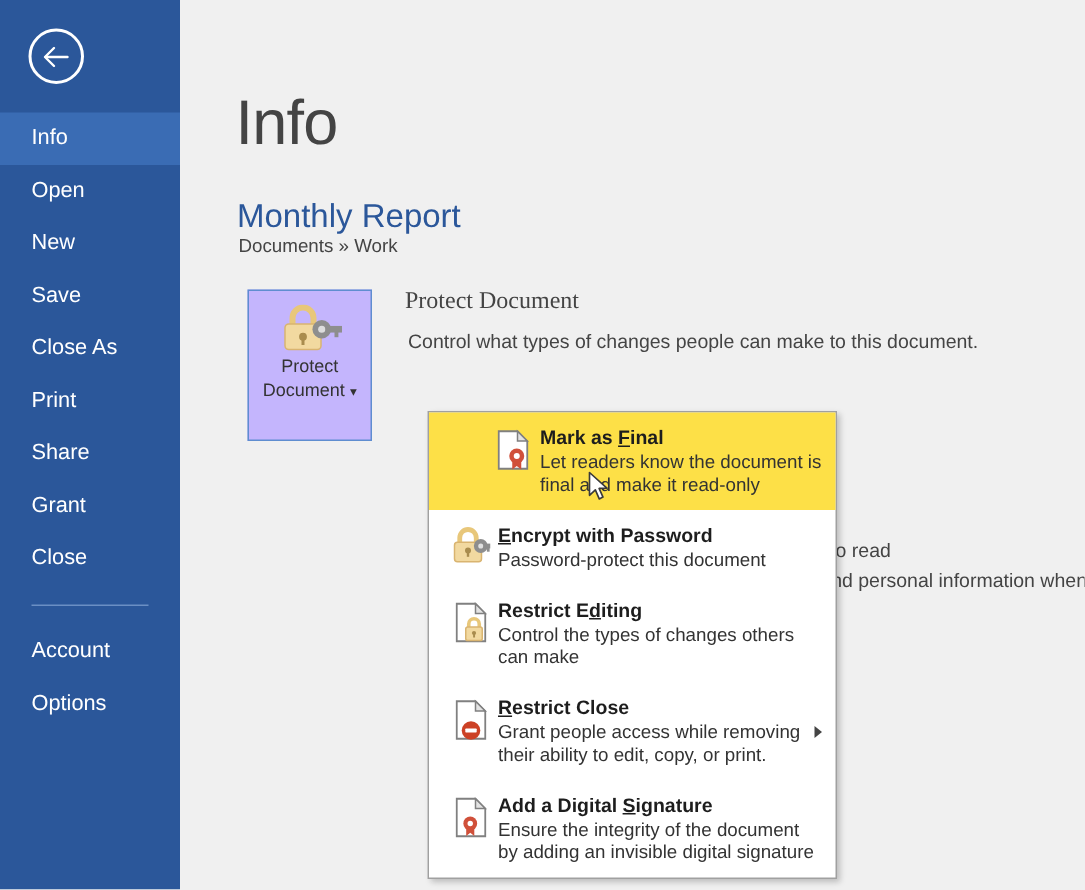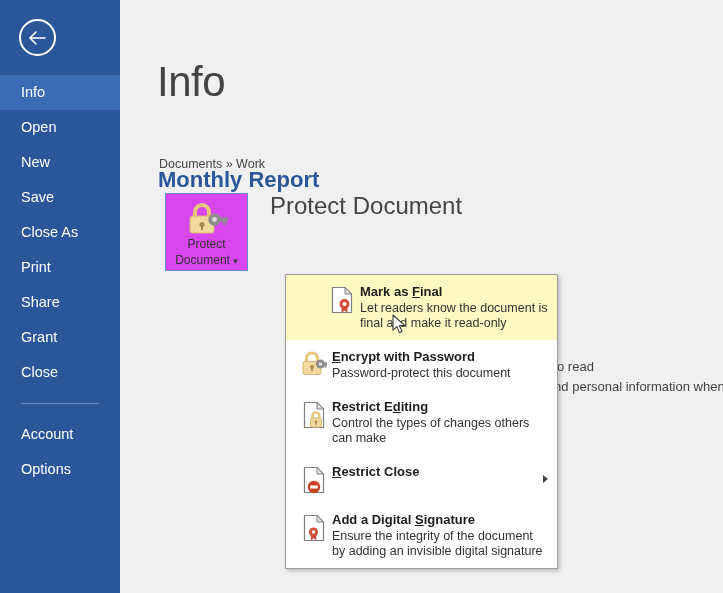--- a/index.html
+++ b/index.html
@@ -76,59 +76,59 @@
     font-size: 42px;
     font-weight: 300;
     color: #444444;
     letter-spacing: -0.5px;
   }
   #doc-title {
     position: absolute;
     left: 38px; top: 131px;
     font-size: 22px;
     color: #2b579a;
-    font-weight: 700;
-    margin-top: 36px;
+    font-weight: 400;
   }
   #breadcrumb {
     position: absolute;
     left: 39px; top: 157px;
     font-size: 12.5px;
     color: #444444;
   }
 
   
   #protect-button {
     position: absolute;
     left: 45px; top: 193px;
-    width: 83px; height: 78px;
-    background: #d946ef;
+    width: 83px; height: 101px;
+    background: #c4b5fd;
     border: 1px solid #5f8dd0;
     box-sizing: border-box;
     cursor: pointer;
     text-align: center;
   }
   #protect-icon-wrap {
     margin-top: 8px;
     height: 34px;
     display: flex;
     align-items: center;
     justify-content: center;
   }
   .pb-label {
     font-size: 12px;
     color: #333333;
     line-height: 16px;
   }
   #protect-heading {
     position: absolute;
     left: 150px; top: 192px;
-    font-size: 24px;
+    font-size: 16px;
     color: #444444;
     font-weight: 400;
+    font-family: Liberation Serif, serif;
   }
   #protect-desc {
     position: absolute;
     left: 152px; top: 220px;
     font-size: 13px;
     color: #444444;
   }
 
   
   .bg-text {
@@ -157,21 +157,21 @@
     box-sizing: border-box;
   }
   .menu-item {
     position: relative;
     display: flex;
     padding: 9px 8px 9px 10px;
     cursor: pointer;
     box-sizing: border-box;
   }
   .menu-item.highlight {
-    background: #fef9c3;
+    background: #fde047;
     padding-left: 38px;
   }
   .mi-icon {
     width: 36px;
     min-width: 36px;
     padding-top: 2px;
     display: flex;
     justify-content: center;
   }
   .mi-body {
@@ -260,20 +260,21 @@
         <circle cx="28.5" cy="16.5" r="2.4" fill="#dddddd"></circle>
         <rect x="31" y="14.3" width="11" height="4.4" fill="#8e8e8e"></rect>
         <rect x="37" y="18.2" width="2.6" height="3.6" fill="#8e8e8e"></rect>
       </svg>
     </div>
     <div class="pb-label">Protect</div>
     <div class="pb-label"><span>Document</span> <span style="font-size:9px;">▾</span></div>
   </div>
 
   <div id="protect-heading">Protect Document</div>
+  <div id="protect-desc">Control what types of changes people can make to this document.</div>
 
   <div id="protect-menu">
 
     <div class="menu-item highlight">
       <div class="mi-icon">
         <svg width="24" height="28" viewBox="0 0 24 28">
           <path d="M2.5 1.5 L15 1.5 L21.5 8 L21.5 26.5 L2.5 26.5 Z" fill="#ffffff" stroke="#808080" stroke-width="1.2"></path>
           <path d="M15 1.5 L15 8 L21.5 8 Z" fill="#e3e3e3" stroke="#808080" stroke-width="1"></path>
           <circle cx="14.5" cy="18" r="5" fill="#d0503a"></circle>
           <circle cx="14.5" cy="18" r="2" fill="#ffffff"></circle>
@@ -326,20 +327,21 @@
       <div class="mi-icon">
         <svg width="24" height="28" viewBox="0 0 24 28">
           <path d="M2.5 1.5 L15 1.5 L21.5 8 L21.5 26.5 L2.5 26.5 Z" fill="#ffffff" stroke="#808080" stroke-width="1.2"></path>
           <path d="M15 1.5 L15 8 L21.5 8 Z" fill="#e3e3e3" stroke="#808080" stroke-width="1"></path>
           <circle cx="12" cy="21" r="6.2" fill="#cc4125"></circle>
           <rect x="8.2" y="19.6" width="7.6" height="2.8" rx="0.5" fill="#ffffff"></rect>
         </svg>
       </div>
       <div class="mi-body">
         <div class="mi-title"><span></span><u>R</u><span>estrict Close</span></div>
+        <div class="mi-desc">Grant people access while removing their ability to edit, copy, or print.</div>
       </div>
       <div class="mi-arrow"></div>
     </div>
 
     <div class="menu-item">
       <div class="mi-icon">
         <svg width="24" height="28" viewBox="0 0 24 28">
           <path d="M2.5 1.5 L15 1.5 L21.5 8 L21.5 26.5 L2.5 26.5 Z" fill="#ffffff" stroke="#808080" stroke-width="1.2"></path>
           <path d="M15 1.5 L15 8 L21.5 8 Z" fill="#e3e3e3" stroke="#808080" stroke-width="1"></path>
           <circle cx="11.5" cy="18" r="4.6" fill="#d0503a"></circle>

